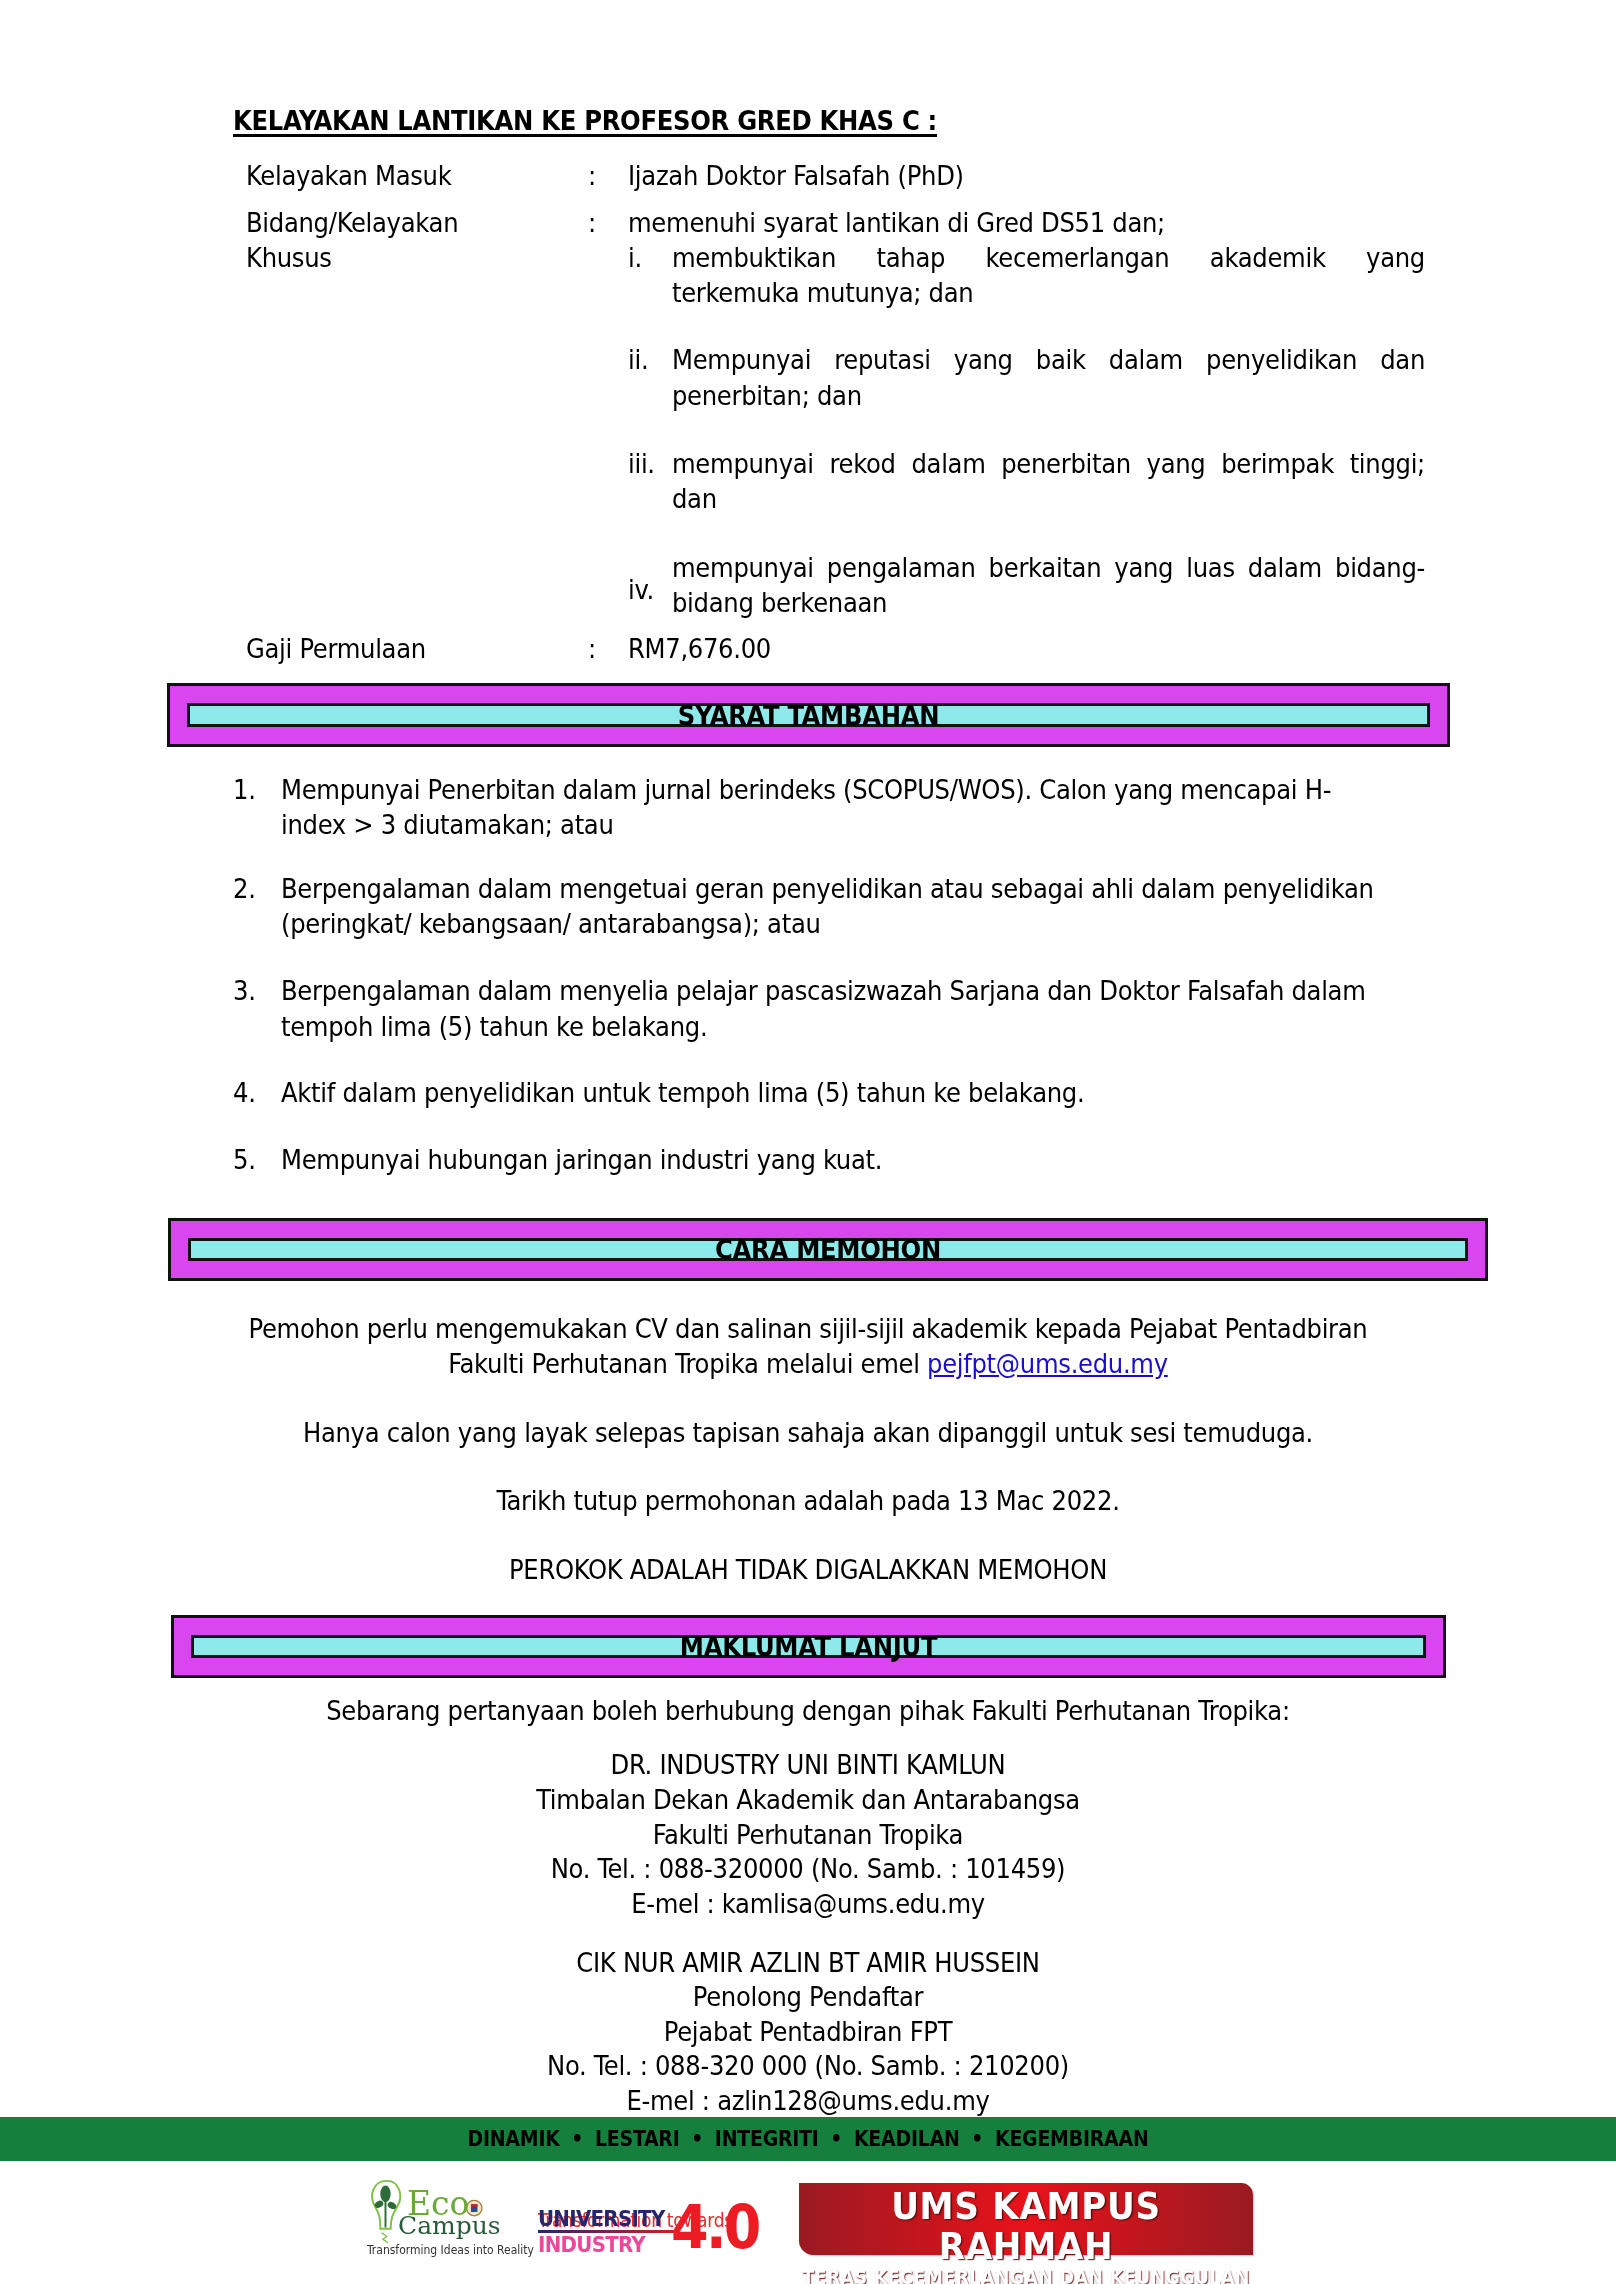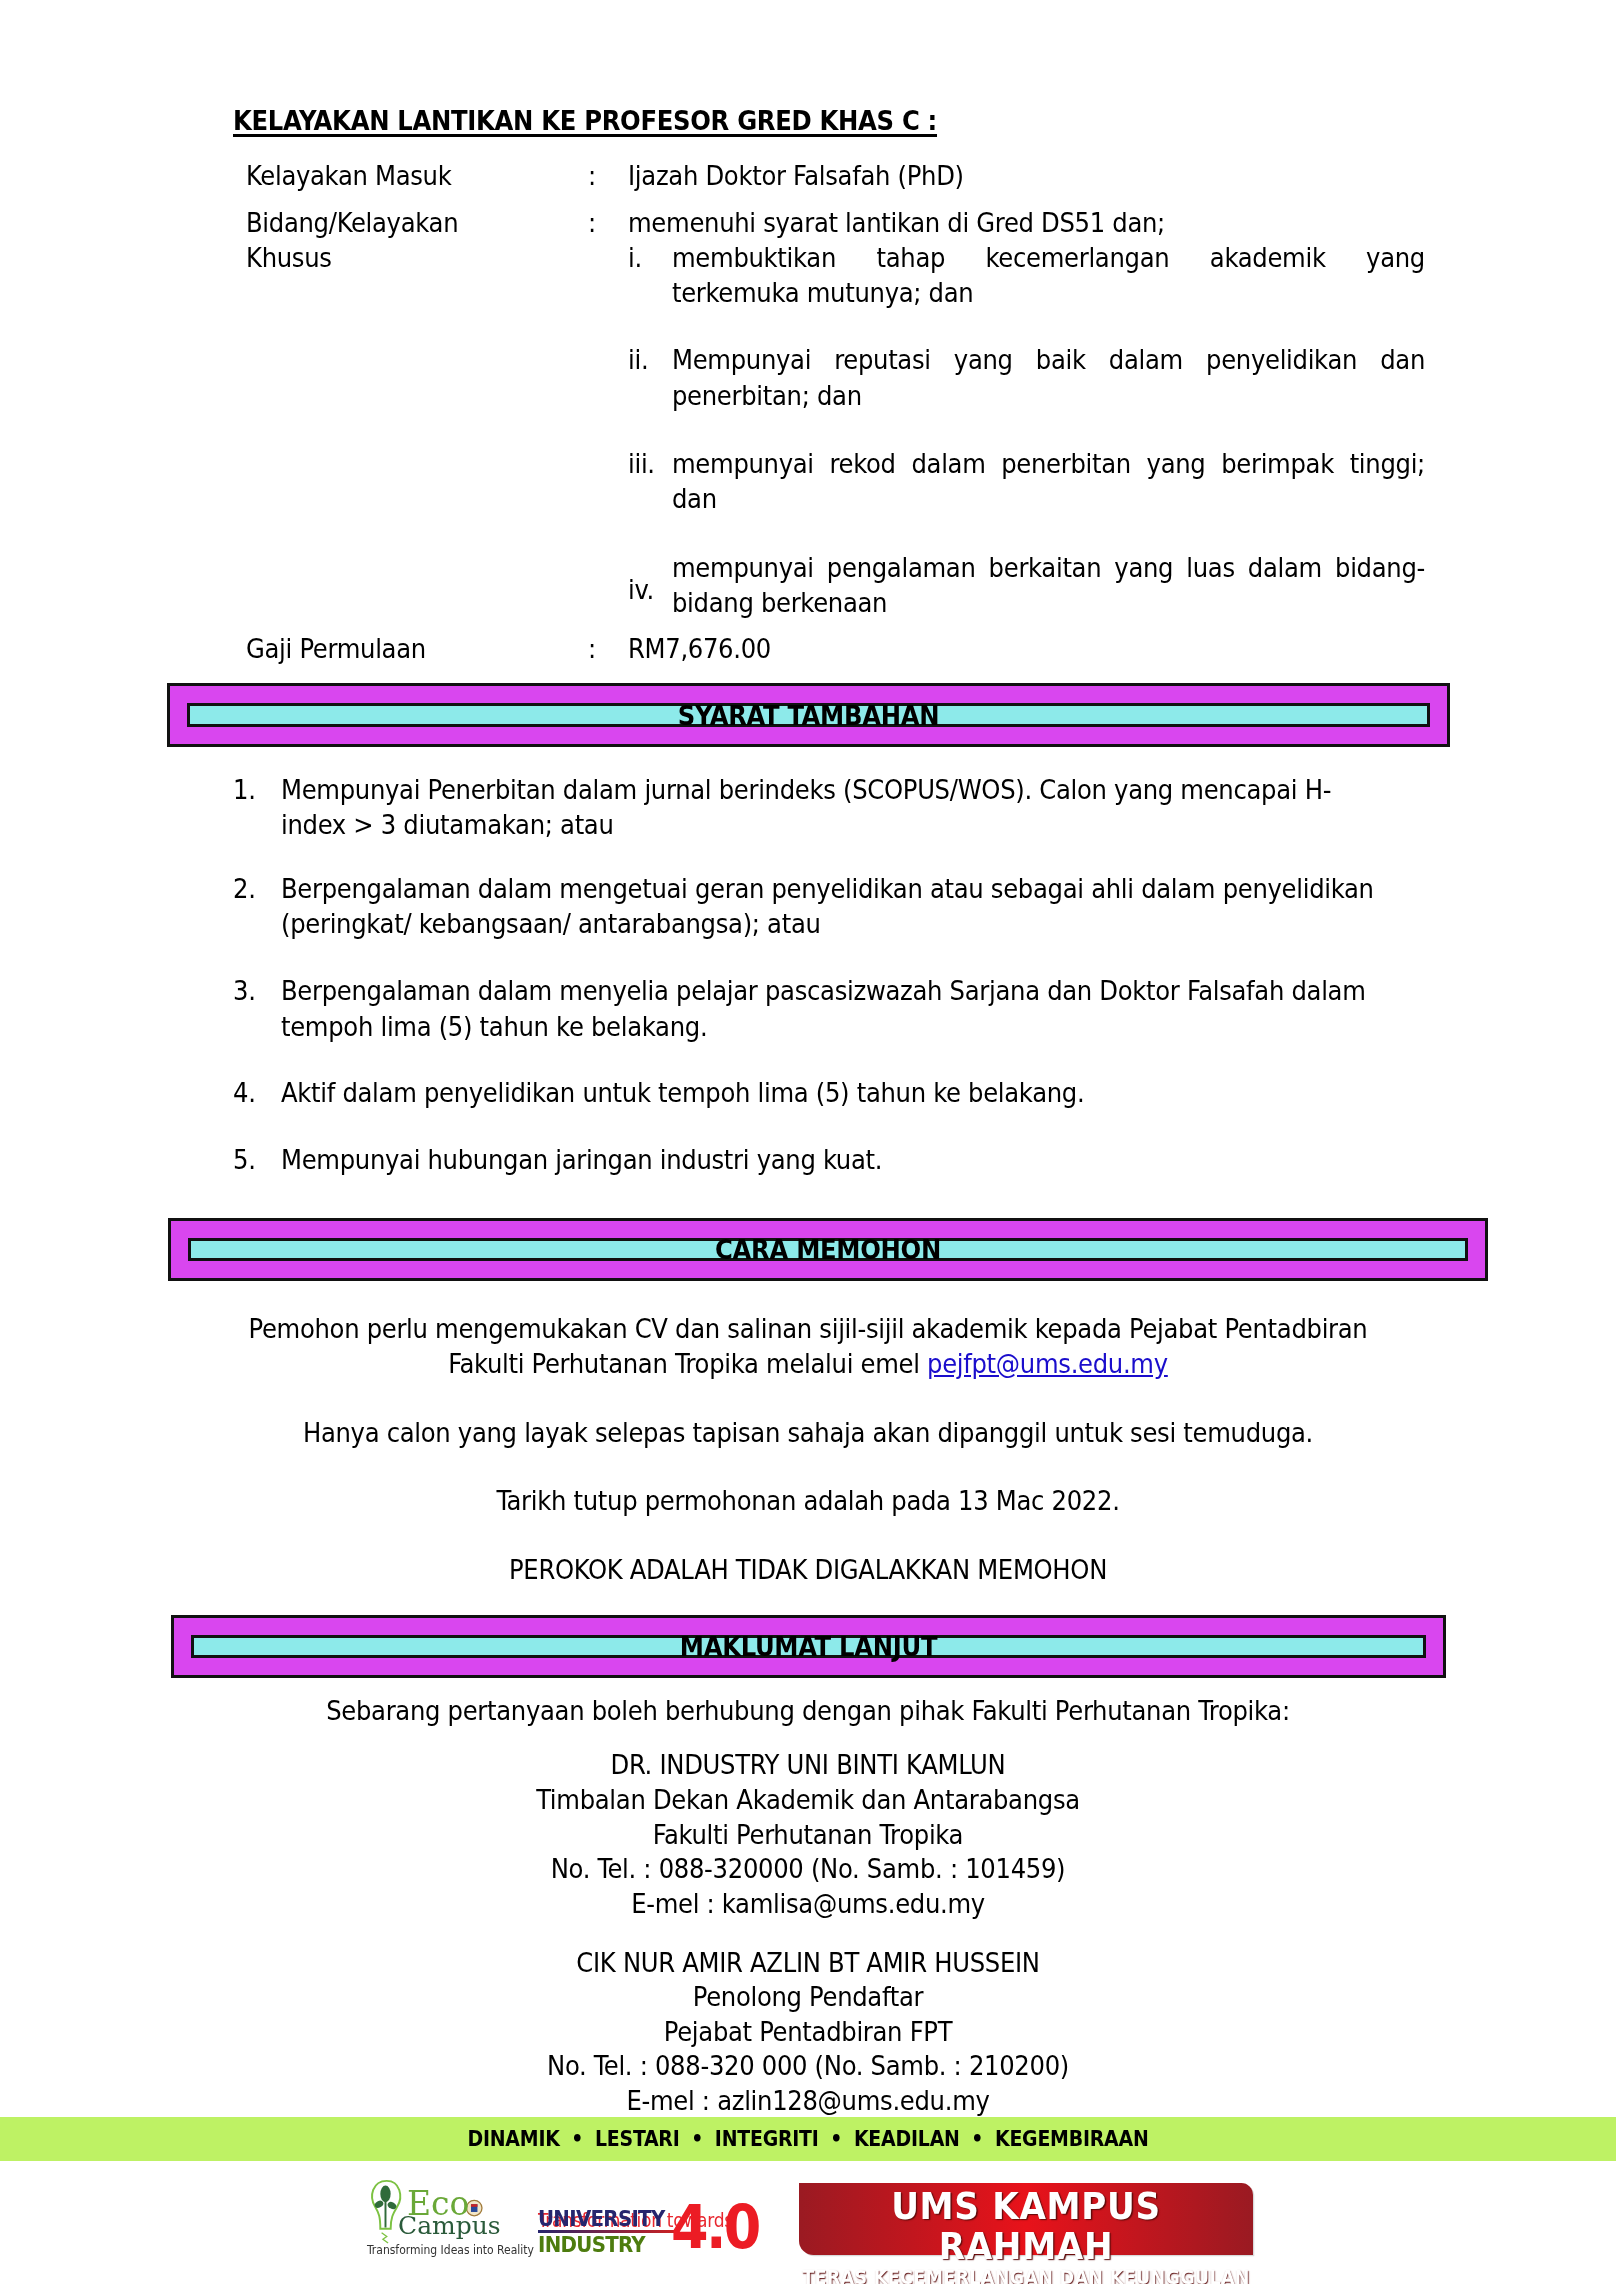--- a/index.html
+++ b/index.html
@@ -21,21 +21,21 @@
   .secbox .inner { width: 100%; height: 100%; box-sizing: border-box; border: 3.3px solid #111; background: #8deaea;
                    display: flex; align-items: center; justify-content: center; }
   .secbox .inner span { font-size: 27px; font-weight: bold; letter-spacing: -0.3px; }
 
   .num { left: 233px; }
   .ntext { left: 281px; width: 1141px; white-space: normal; }
 
   .center { left: 0; width: 1616px; text-align: center; }
   .link { color: #1a0dcc; text-decoration: underline; }
 
-  .band { left: 0; top: 2117px; width: 1616px; height: 44px; background: #bef264;
+  .band { left: 0; top: 2117px; width: 1616px; height: 44px; background: #15803d;
           display: flex; align-items: center; justify-content: center; }
   .band span { font-size: 21px; font-weight: bold; letter-spacing: -0.2px; }
   .band .dot { margin: 0 11.7px; }
 
   .logo-eco { left: 367px; top: 2177px; width: 127px; height: 79px; }
   .logo-u40 { left: 538px; top: 2186px; width: 218px; height: 68px; }
   .logo-ums { left: 799px; top: 2183px; width: 454px; height: 72px;
               background: linear-gradient(90deg, #9a1a22 0%, #e8121a 50%, #9a1a22 100%);
               border-radius: 0 11.7px 0 14.3px; color: #fff; text-align: center;
               box-shadow: 1.3px 1.3px 0 rgba(0,0,0,0.15); }
@@ -162,21 +162,21 @@
   </svg>
   <div class="abs" style="left:40px; top:14.3px; font-family: 'DejaVu Serif', serif; font-size: 33px; color:#6aa838; line-height:25px;">Eco</div>
   <div class="abs" style="left:31px; top:36px; font-family: 'DejaVu Serif', serif; font-size: 25px; color:#2a5a3a; line-height:25px;">Campus</div>
   <div class="abs" style="left:0; top:68px; width:127px; font-size: 12px; color:#333; line-height:10.4px; white-space:nowrap; text-align:center;">Transforming Ideas into Reality</div>
 </div>
 
 <div class="abs logo-u40">
   <div class="abs" style="left:0; top:0; font-size: 19px; color:#e8262e; line-height:21px; white-space:nowrap; letter-spacing:-0.3px;margin-top:24px;">Transformation towards</div>
   <div class="abs" style="left:0; top:21px; font-size: 22px; font-weight:bold; color:#26266e; line-height:23.4px; white-space:nowrap; letter-spacing:-0.7px;">UNIVERSITY</div>
   <div class="abs" style="left:0; top:44px; width:137px; height:2.6px; background: linear-gradient(90deg,#26266e,#c22);"></div>
-  <div class="abs" style="left:0; top:47px; font-size: 22px; font-weight:bold; color:#4d7c0f; line-height:23.4px; white-space:nowrap; letter-spacing:-0.7px;">INDUSTRY</div>
+  <div class="abs" style="left:0; top:47px; font-size: 22px; font-weight:bold; color:#ec4899; line-height:23.4px; white-space:nowrap; letter-spacing:-0.7px;">INDUSTRY</div>
   <div class="abs" style="left:133px; top:14.3px; font-size: 60px; font-weight:bold; color:#ec1c24; line-height:55px; white-space:nowrap; letter-spacing:-2.6px;">4.0</div>
 </div>
 
 <div class="abs logo-ums">
   <div class="l1">UMS KAMPUS RAHMAH</div>
   <div class="l2">TERAS KECEMERLANGAN DAN KEUNGGULAN</div>
 </div>
 
 
 </body></html>

